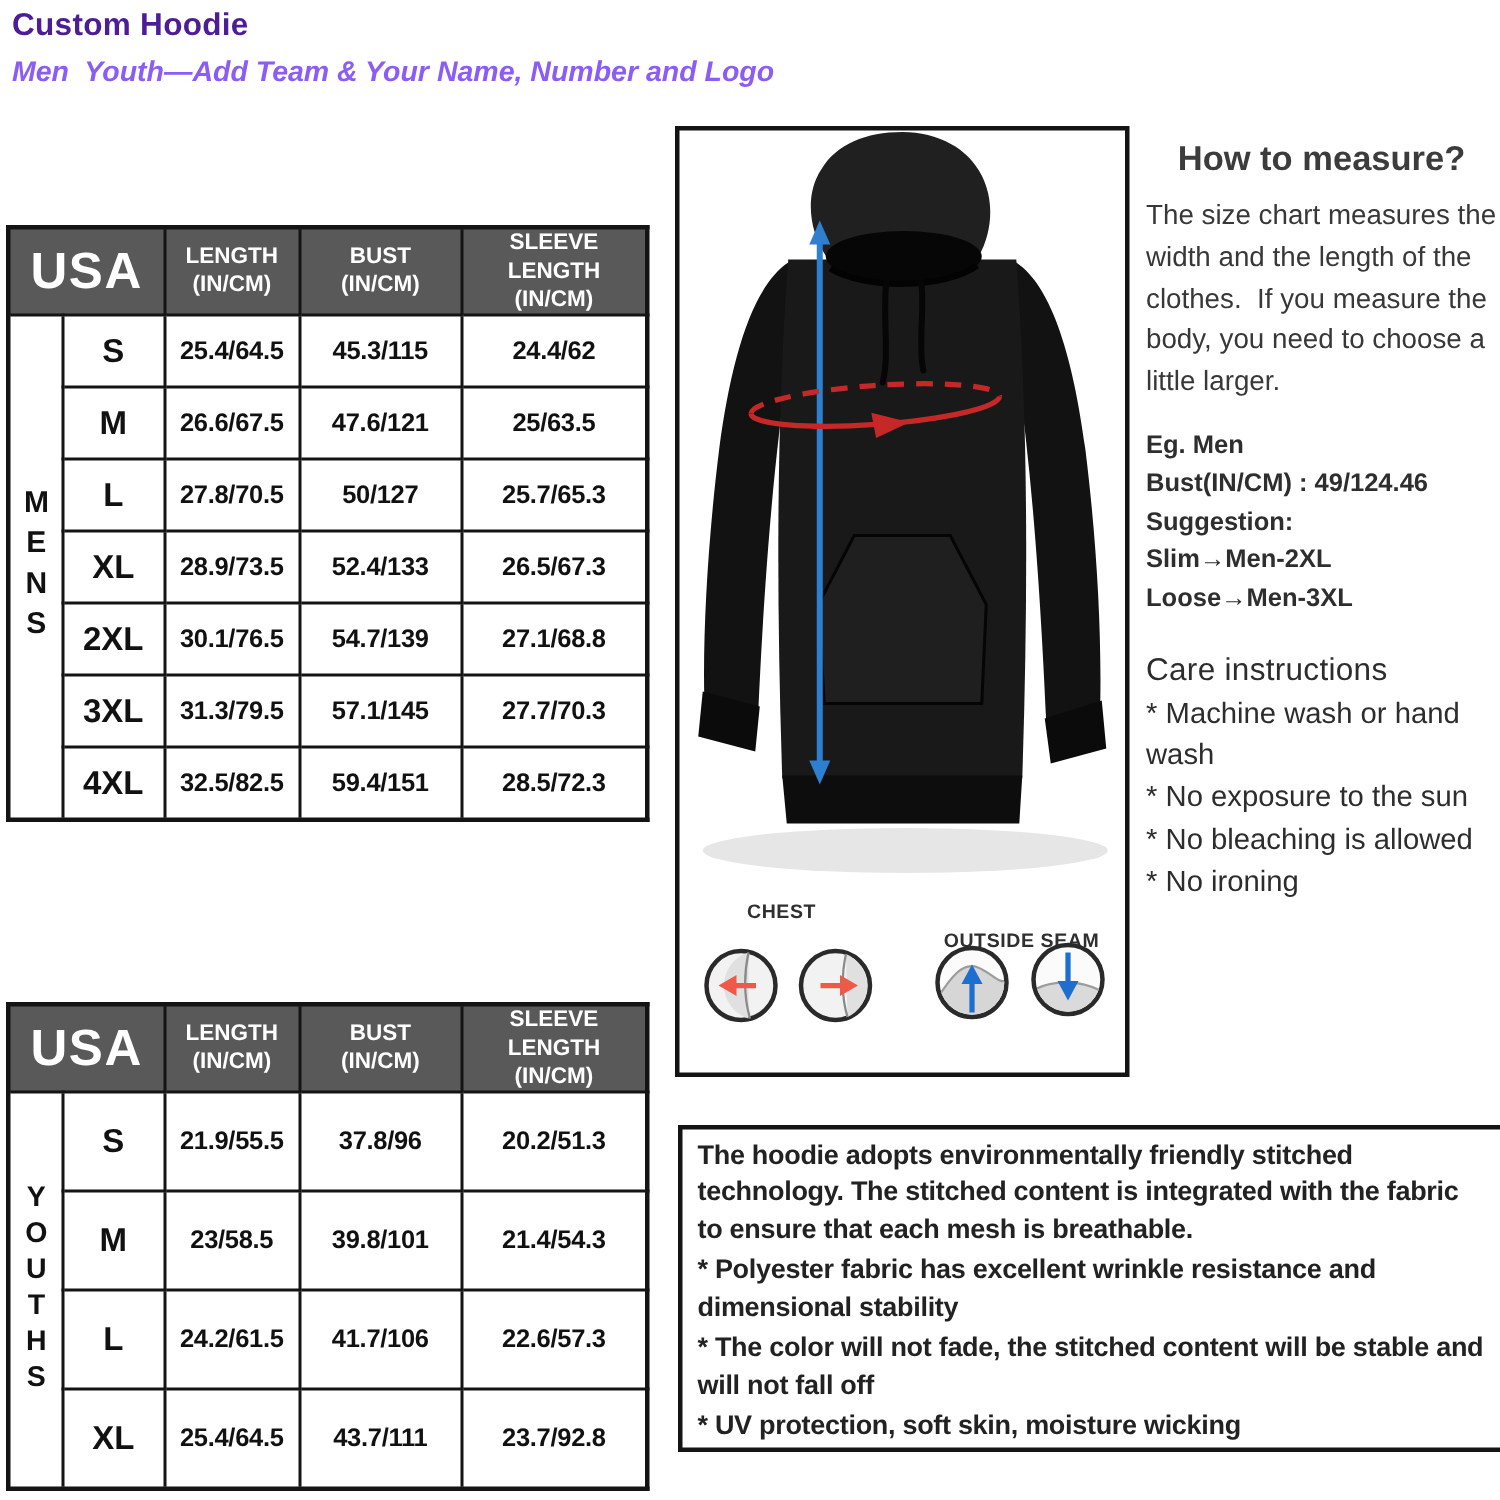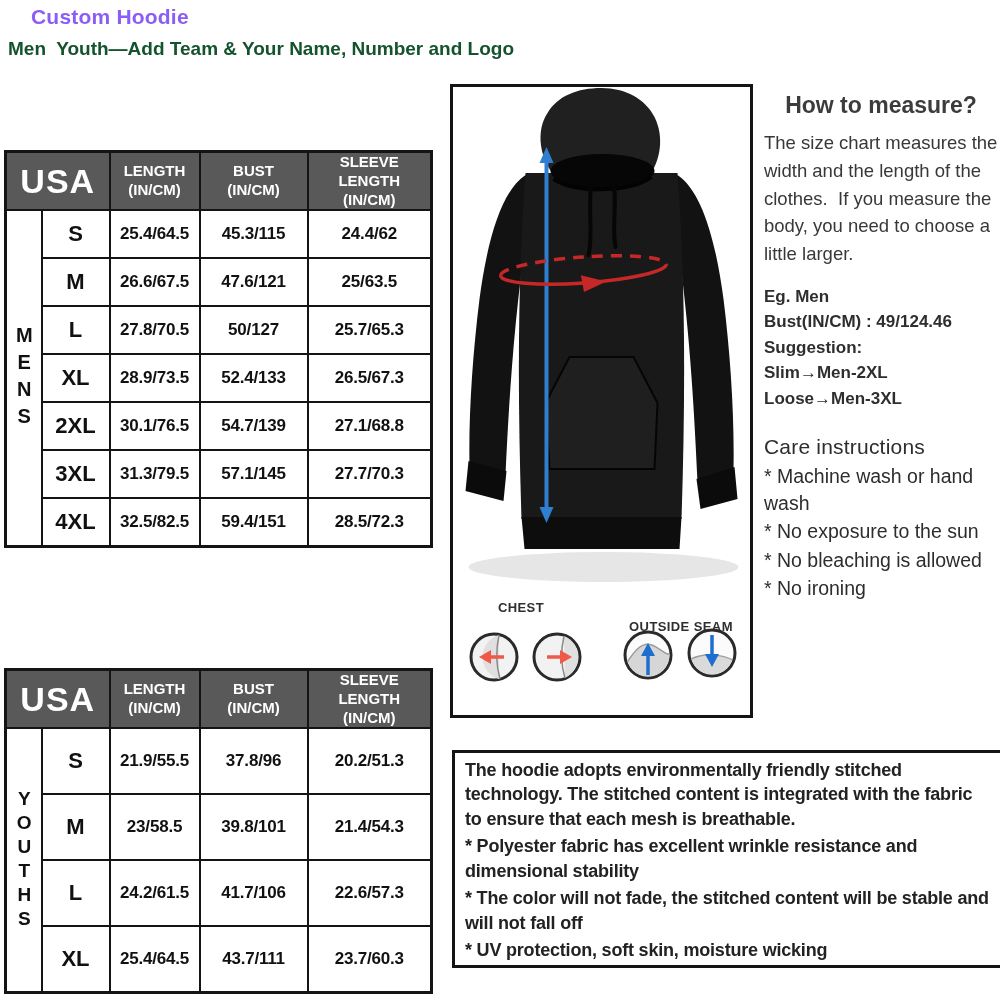--- a/index.html
+++ b/index.html
@@ -1,21 +1,21 @@
 <!DOCTYPE html>
 <html><head>
 <meta charset="utf-8">
 <style>
   * { box-sizing: border-box; margin: 0; padding: 0; }
   body { background: #fff; font-family: "Liberation Sans", sans-serif; }
   .canvas { position: relative; width: 1000px; height: 1000px; background: #fff; overflow: hidden; }
 
   
-  .page-title { position: absolute; left: 8px; top: 5px; font-size: 21px; font-weight: 700; color: #8b5cf6; letter-spacing: 0.2px; margin-left: 23px; }
-  .page-subtitle { position: absolute; left: 8px; top: 38px; font-size: 19px; font-weight: 700; color: #14532d; white-space: pre-wrap; }
+  .page-title { position: absolute; left: 8px; top: 5px; font-size: 21px; font-weight: 700; color: #4c1d95; letter-spacing: 0.2px; }
+  .page-subtitle { position: absolute; left: 8px; top: 38px; font-size: 19px; font-weight: 700; color: #8b5cf6; white-space: pre-wrap; font-style: italic; }
 
   
   table.size-table { position: absolute; border-collapse: collapse; table-layout: fixed; width: 426px; background: #fff; border: 3px solid #141414; }
   .size-table th, .size-table td { border: 2px solid #141414; text-align: center; vertical-align: middle; color: #111; }
   .size-table thead tr { height: 57px; }
   .size-table thead th { background: #595959; color: #fff; font-weight: 700; font-size: 15px; line-height: 1.25; border-color: #141414; }
   .size-table thead th.usa { font-size: 34px; letter-spacing: 1px; }
   .size-table td.size-cell { font-size: 22px; font-weight: 700; }
   .size-table td.val-cell { font-size: 17px; font-weight: 700; letter-spacing: -0.2px; }
   .size-table td.vlabel { writing-mode: vertical-rl; text-orientation: upright; font-weight: 700; font-size: 20px; letter-spacing: 5px; background: #fff; }
@@ -166,21 +166,21 @@
       <tr>
         <td class="size-cell">L</td>
         <td class="val-cell">24.2/61.5</td>
         <td class="val-cell">41.7/106</td>
         <td class="val-cell">22.6/57.3</td>
       </tr>
       <tr>
         <td class="size-cell">XL</td>
         <td class="val-cell">25.4/64.5</td>
         <td class="val-cell">43.7/111</td>
-        <td class="val-cell">23.7/60.3</td>
+        <td class="val-cell">23.7/92.8</td>
       </tr>
     </tbody>
   </table>
 
   <div class="diagram-box">
 
     <svg viewBox="0 0 296 512" style="position:absolute;left:0;top:0;width:297px;height:512px">
       <ellipse cx="150" cy="480" rx="135" ry="15" fill="#e6e6e6"></ellipse>
 
       <path d="M72,88 C48,104 34,152 26,212 C19,268 15,330 16,378 L52,388 C55,324 60,232 74,142 C78,118 78,100 72,88 Z" fill="#121212"></path>

